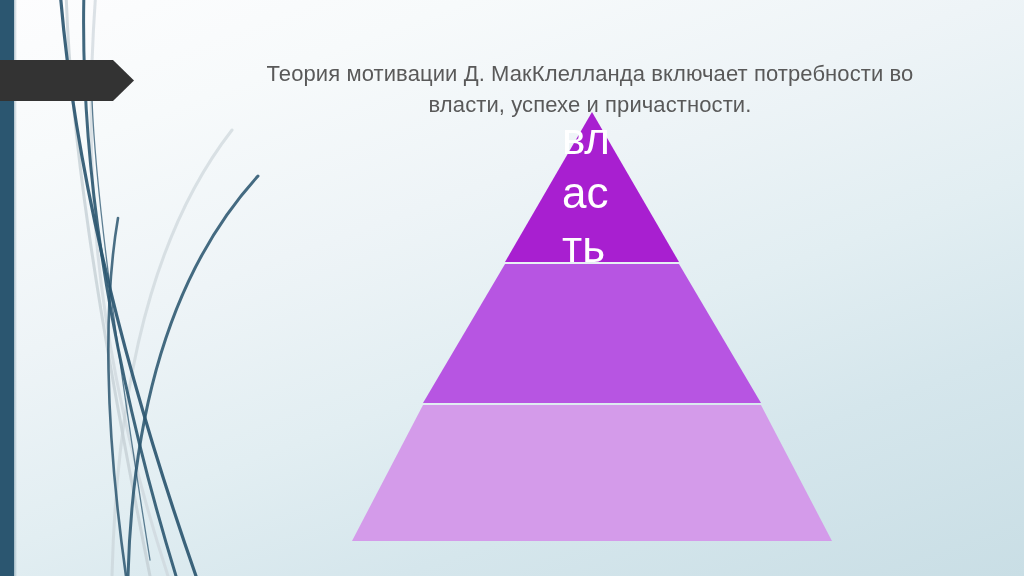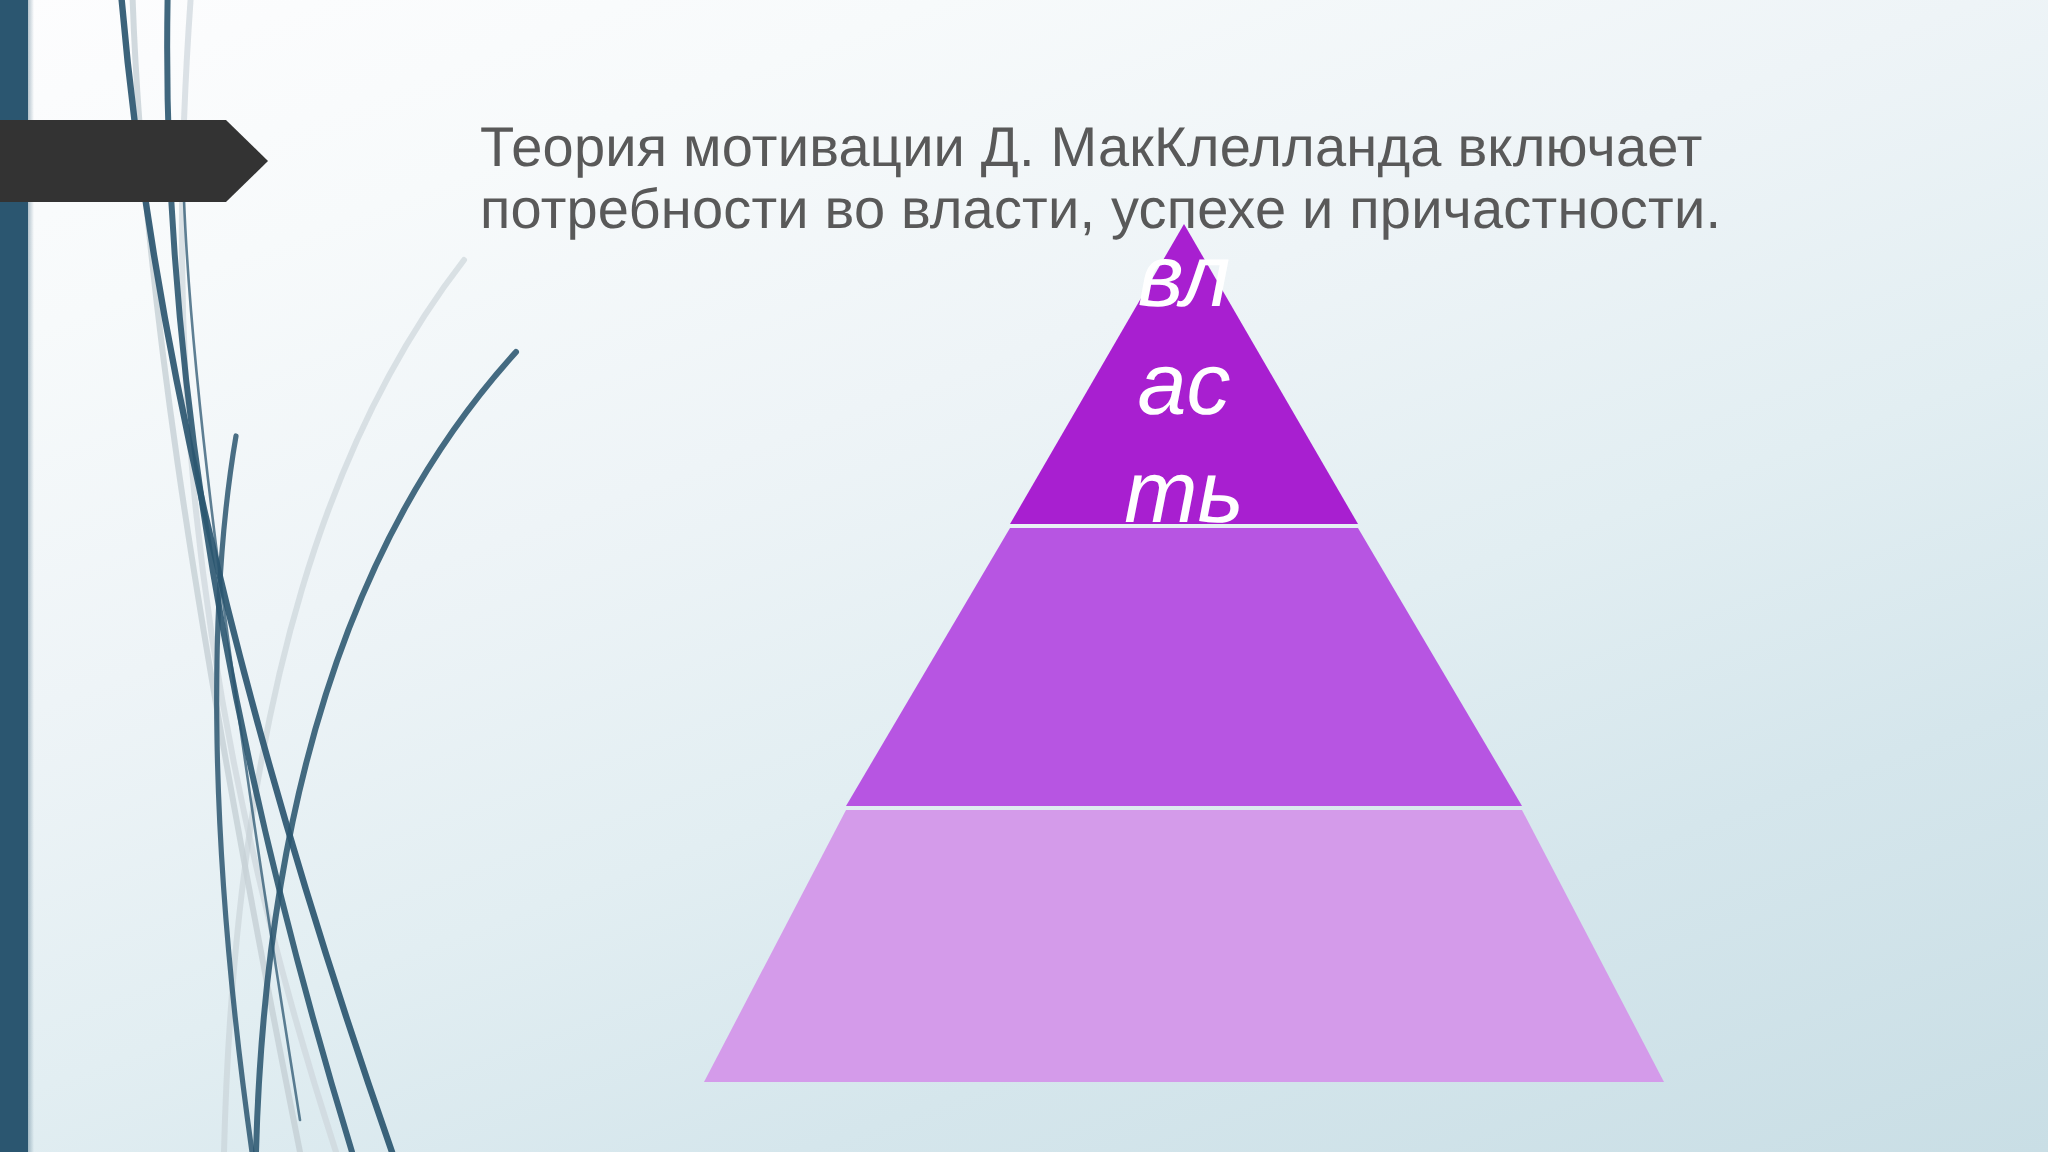--- a/index.html
+++ b/index.html
@@ -58,44 +58,43 @@
     width: 134px;
     height: 41px;
   }
 
   
   #title {
     position: absolute;
     left: 240px;
     top: 58px;
     width: 700px;
+    text-align: center;
     color: #595959;
-    font-size: 28px;
+    font-size: 22px;
     line-height: 31px;
     letter-spacing: .1px;
   }
 
   
   #pyramid {
     position: absolute;
     left: 340px;
     top: 112px;
     width: 504px;
     height: 436px;
   }
 
   #pyramid svg { display: block; }
 
   .tier-label {
     position: absolute;
     color: #ffffff;
-    text-align: center;
     white-space: nowrap;
     pointer-events: none;
-    font-style: italic;
   }
 
   #label-power {
     left: 0;
     top: 0;
     width: 504px;
     font-size: 44px;
     line-height: 54px;
     letter-spacing: 0;
     white-space: normal;

